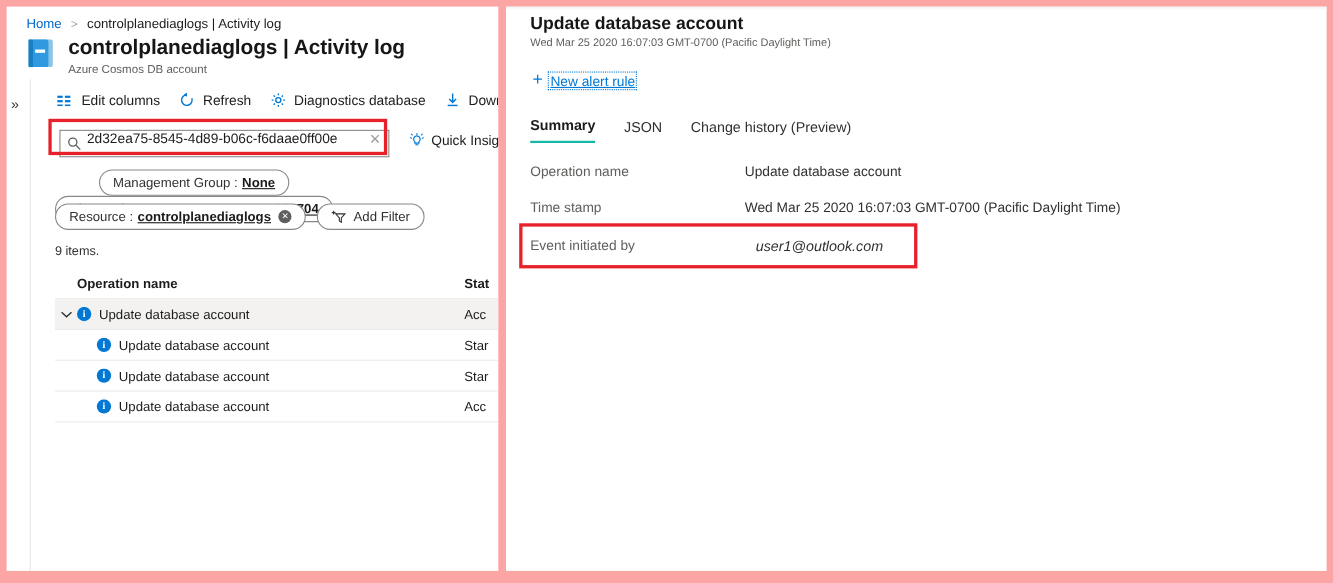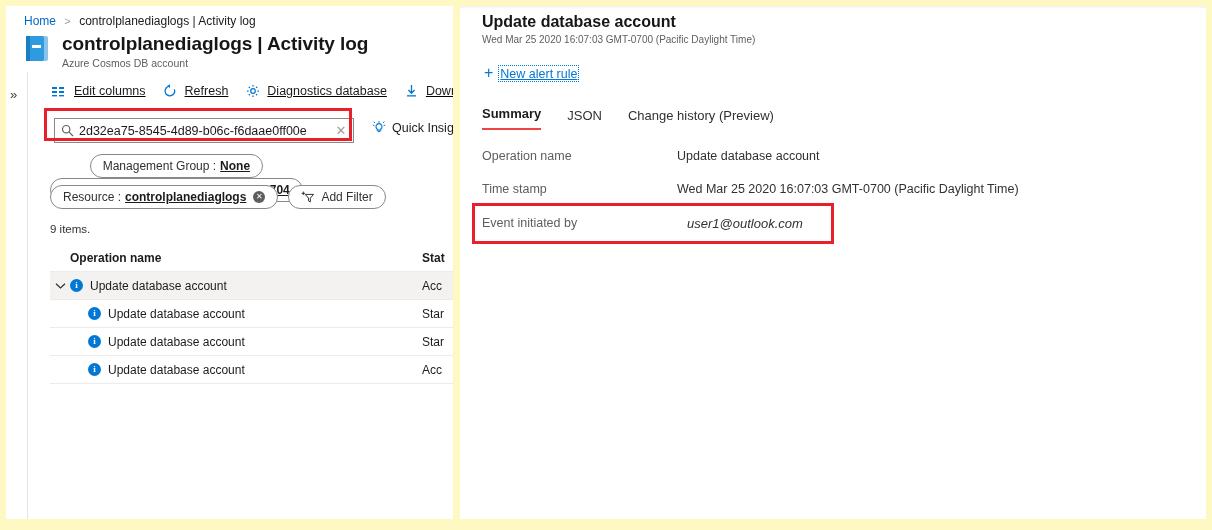--- a/index.html
+++ b/index.html
@@ -11,21 +11,21 @@
     font-family: "Liberation Sans", sans-serif;
     -webkit-font-smoothing: antialiased;
   }
 
   
   #screen {
     position: relative;
     width: 1212px;
     height: 530px;
     box-sizing: border-box;
-    background: #fef9c3;
+    background: #fca5a5;
     overflow: hidden;
   }
 
   
   #left-pane {
     position: absolute;
     left: 6px;
     top: 6px;
     width: 447px;
     height: 513px;
@@ -152,21 +152,20 @@
     left: 23px;
     top: 70px;
     right: 0;
     height: 30px;
     display: flex;
     align-items: center;
     padding-left: 22px;
     box-sizing: border-box;
     white-space: nowrap;
     overflow: hidden;
-    text-decoration: underline;
   }
   .tb-cmd {
     display: inline-flex;
     align-items: center;
     font-size: 12.5px;
     color: #1b1b1b;
     margin-right: 16px;
     cursor: pointer;
     white-space: nowrap;
   }
@@ -184,21 +183,20 @@
   
   #search-wrap {
     position: absolute;
     left: 48px;
     top: 112px;
     width: 300px;
     height: 25px;
     border: 1px solid #8a8886;
     box-sizing: border-box;
     display: flex;
-    align-items: center;
     background: #fff;
   }
   #search-wrap .mag {
     width: 24px;
     display: flex;
     align-items: center;
     justify-content: center;
     color: #605e5c;
     flex: 0 0 auto;
   }
@@ -397,21 +395,21 @@
   .tab {
     color: #323130;
     margin-right: 26px;
     padding-bottom: 7px;
     cursor: pointer;
     white-space: nowrap;
   }
   .tab.active {
     font-weight: bold;
     color: #1b1b1b;
-    border-bottom: 2px solid #ef4444;
+    border-bottom: 2px solid #14b8a6;
   }
 
   .detail-row {
     position: absolute;
     left: 482px;
     width: 700px;
     font-size: 12.5px;
   }
   .detail-row .dt-label {
     position: absolute;

